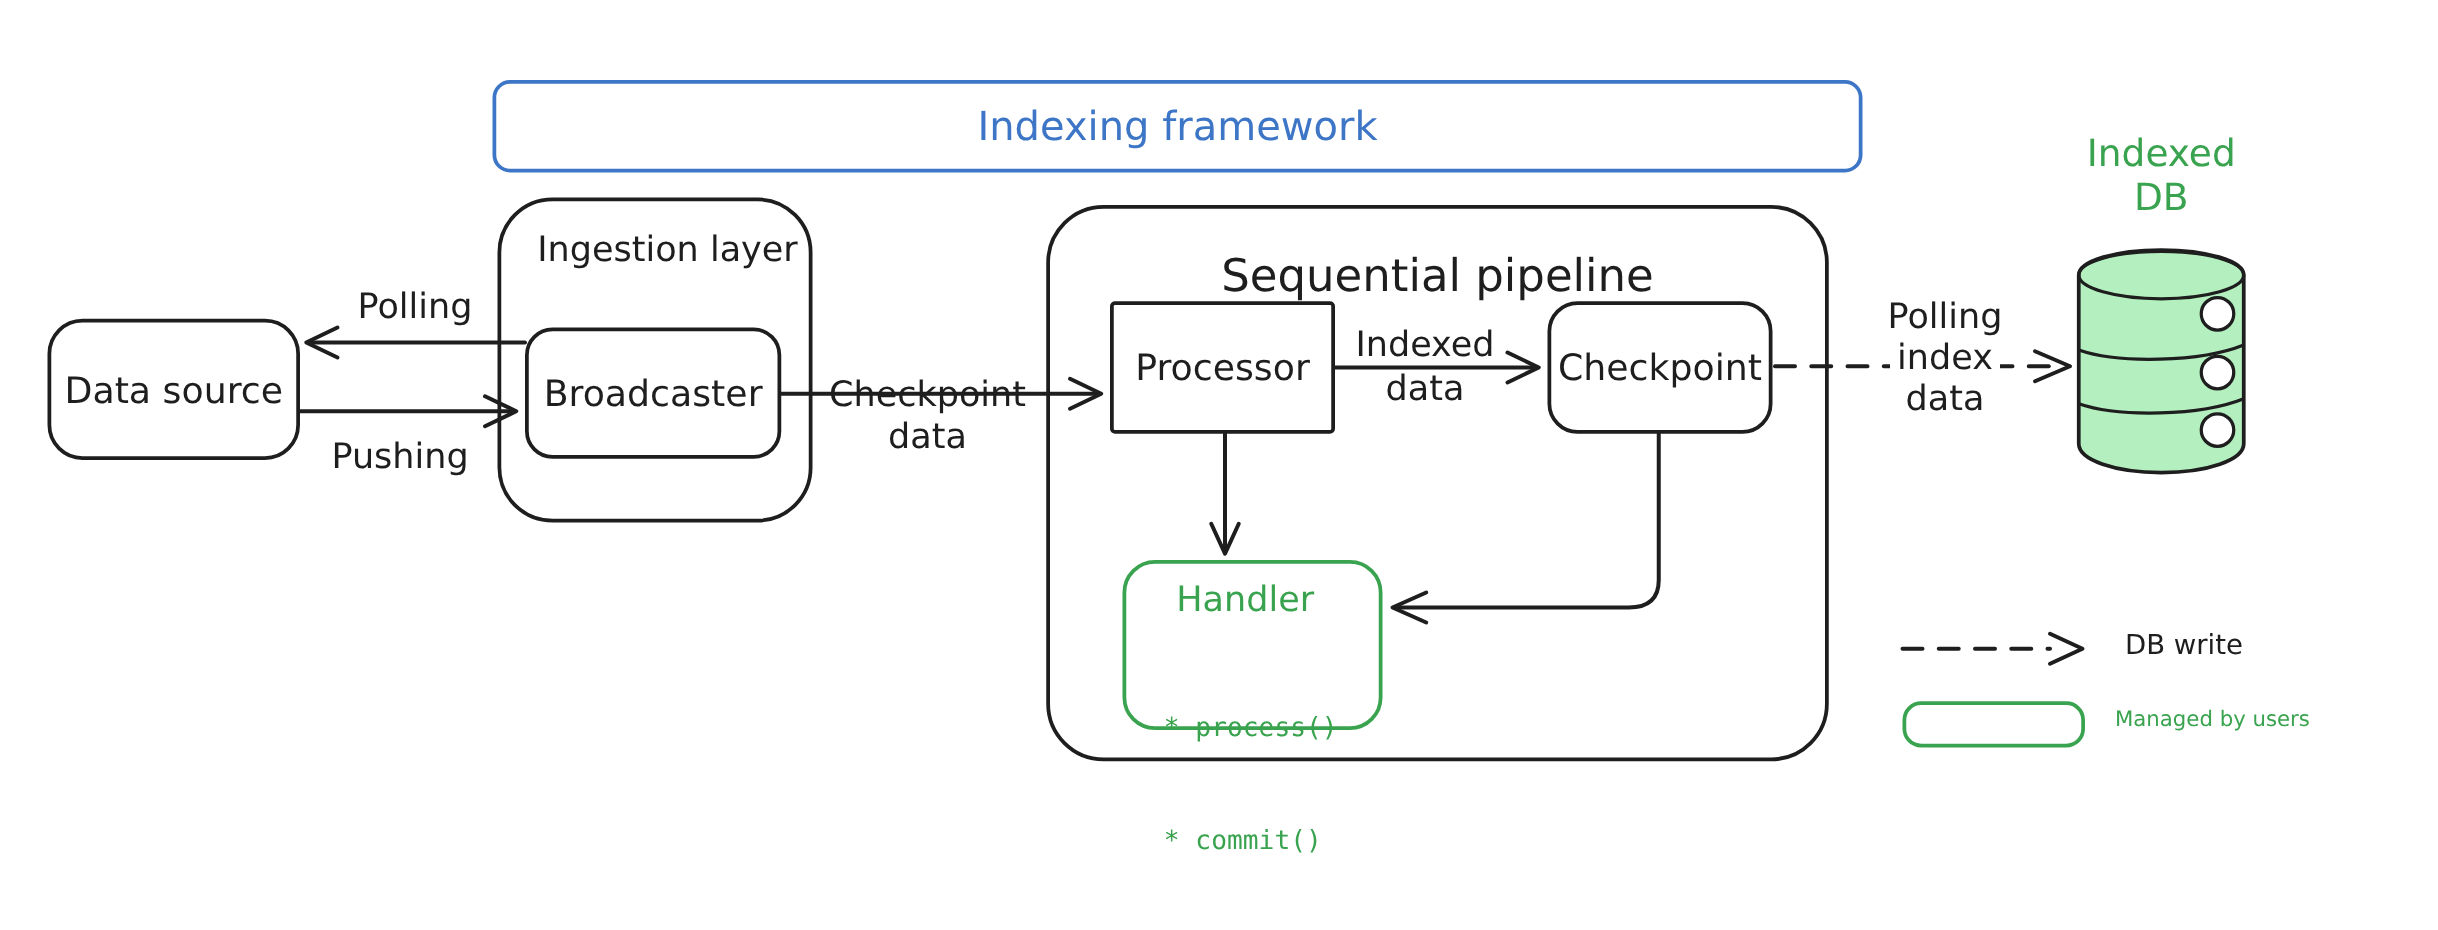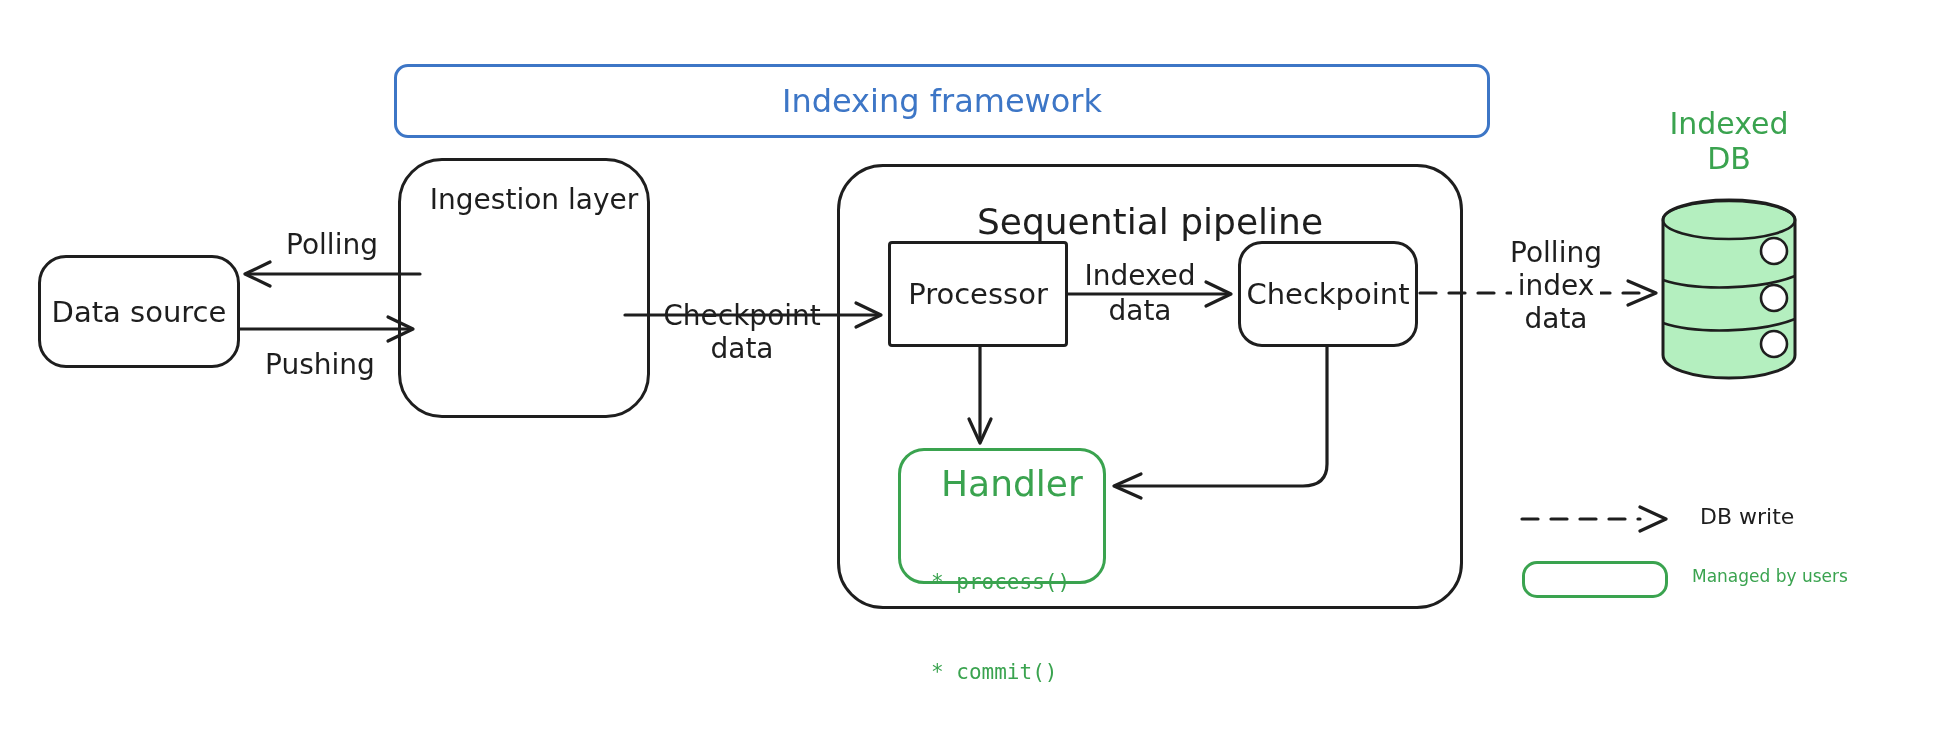--- a/index.html
+++ b/index.html
@@ -58,21 +58,21 @@
   #node-processor   { left: 888px; top: 241px; width: 180px; height: 106px; border-radius: 4px; }
   #node-committer   { left: 1238px; top: 241px; width: 180px; height: 106px; border-radius: 24px; }
   #node-handler {
     left: 898px; top: 448px; width: 208px; height: 136px;
     border: 3px solid var(--green);
     border-radius: 26px;
     color: var(--green);
   }
   #node-handler .handler-title {
     position: absolute; left: 40px; top: 12px;
-    font-size: 36px;
+    font-size: 28px;
   }
   #node-handler .handler-methods {
     position: absolute; left: 30px; top: 56px;
     font-family: "DejaVu Sans Mono", "Liberation Mono", monospace;
     font-size: 21px;
     line-height: 30px;
     white-space: pre;
   }
   
   .edge-label {
@@ -137,20 +137,23 @@
   </div>
 
   <div class="box" id="node-data-source">
     <div class="node-label">Data source</div>
   </div>
 
   <div class="box" id="node-ingestion">
     <div class="container-title">Ingestion layer</div>
   </div>
 
+  <div class="box" id="node-broadcaster">
+    <div class="node-label">Broadcaster</div>
+  </div>
 
   <div class="box" id="node-pipeline">
     <div class="container-title">Sequential pipeline</div>
   </div>
 
   <div class="box" id="node-processor">
     <div class="node-label">Processor</div>
   </div>
 
   <div class="box" id="node-committer">

